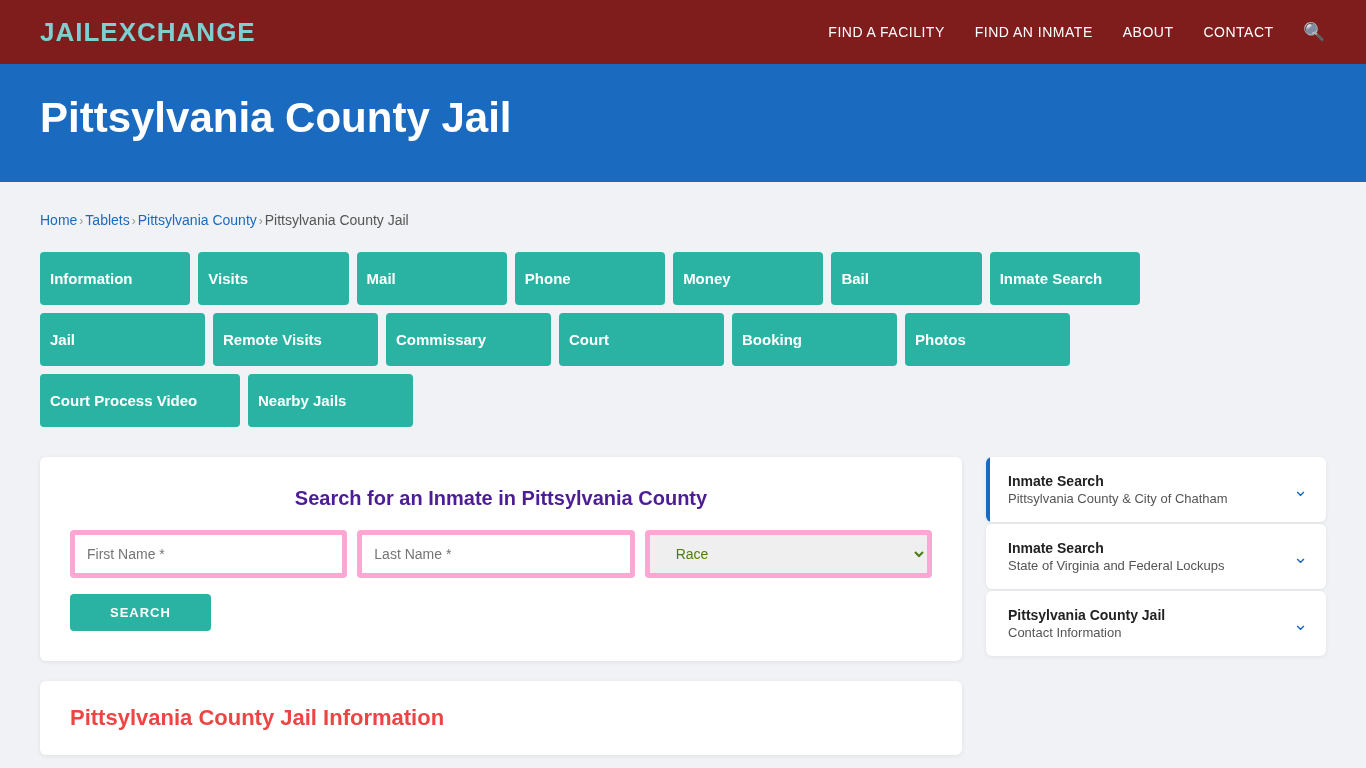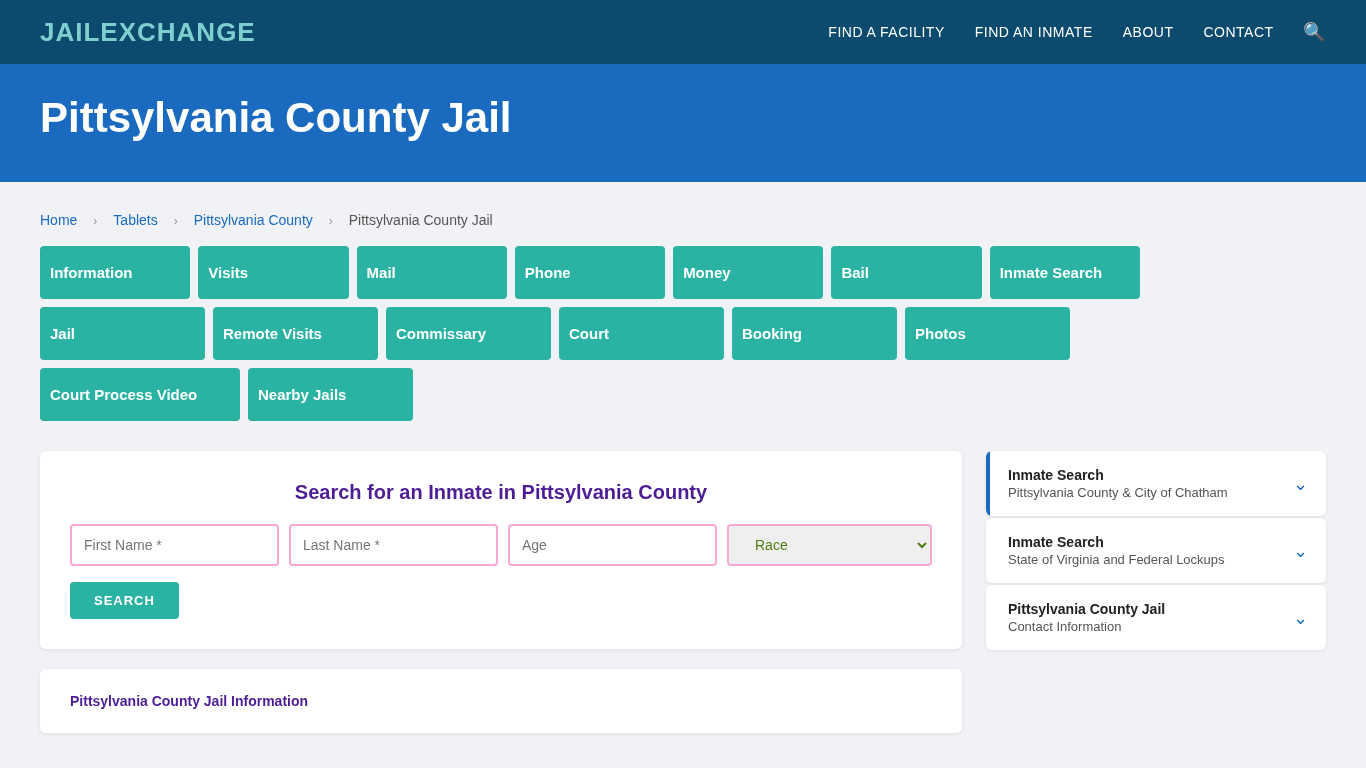--- a/index.html
+++ b/index.html
@@ -1,20 +1,20 @@
 <!DOCTYPE html>
 <html><head>
   <meta charset="utf-8">
   <style>
     * { box-sizing: border-box; margin: 0; padding: 0; }
     body { font-family: Arial, Helvetica, sans-serif; background: #f0f2f5; color: #333; }
 
     
     nav {
-      background: #0c4a6e;
+      background: #7f1d1d;
       display: flex;
       align-items: center;
       padding: 0 40px;
       height: 64px;
       justify-content: space-between;
     }
     .logo {
       font-size: 26px;
       font-weight: 900;
       color: #fff;
@@ -53,22 +53,22 @@
     
     .main-content {
       background: #f0f2f5;
       padding: 30px 40px;
     }
 
     
     .breadcrumb {
       display: flex;
       align-items: flex-end;
-      gap: 16px;
-      margin-bottom: 18px;
+      gap: 2px;
+      margin-bottom: 24px;
       font-size: 14px;
     }
     .breadcrumb a {
       color: #1a6bbf;
       text-decoration: none;
     }
     .breadcrumb .sep { color: #999; font-size: 12px; }
     .breadcrumb .current { color: #555; }
 
     
@@ -120,32 +120,32 @@
       color: #4c1d95;
     }
     .search-fields {
       display: flex;
       gap: 10px;
       margin-bottom: 16px;
     }
     .search-fields input, .search-fields select {
       flex: 1;
       padding: 10px 12px;
-      border: 2px solid #f9a8d4;
+      border: 5px solid #f9a8d4;
       border-radius: 4px;
       font-size: 14px;
       color: #555;
     }
     .search-fields select { color: #4d7c0f; padding-left: 22px; }
     .btn-search {
       background: #2ab3a3;
       color: #fff;
       border: none;
       border-radius: 4px;
-      padding: 11px 24px;
+      padding: 11px 40px;
       font-size: 13px;
       font-weight: 700;
       cursor: pointer;
       letter-spacing: 1px;
     }
 
     
     .sidebar-panel {
       width: 340px;
       flex-shrink: 0;
@@ -173,23 +173,23 @@
     
     .page-info {
       background: #fff;
       border-radius: 6px;
       padding: 24px 30px;
       margin-top: 20px;
       flex: 1;
       box-shadow: 0 1px 4px rgba(0,0,0,0.08);
     }
     .page-info h2 {
-      font-size: 14px;
+      font-size: 22px;
       font-weight: 700;
-      color: #4c1d95;
+      color: #ef4444;
     }
   </style>
 </head>
 <body>
 
 <nav>
   <div class="logo">
     <span>JAIL</span><span style="color:#7ecfcf;">EXCHANGE</span>
   </div>
   <div class="nav-links">
@@ -237,21 +237,20 @@
 
   <div class="two-col">
 
     <div style="flex:1; min-width:0;">
 
       <div class="search-panel">
         <h2>Search for an Inmate in Pittsylvania County</h2>
         <div class="search-fields">
           <input type="text" placeholder="First Name *" style="">
           <input type="text" placeholder="Last Name *" style="">
-          <input type="text" placeholder="Age" style="">
           <select>
             <option>Race</option>
             <option>White</option>
             <option>Black</option>
             <option>Hispanic</option>
             <option>Asian</option>
             <option>Other</option>
           </select>
         </div>
         <button class="btn-search">SEARCH</button>

